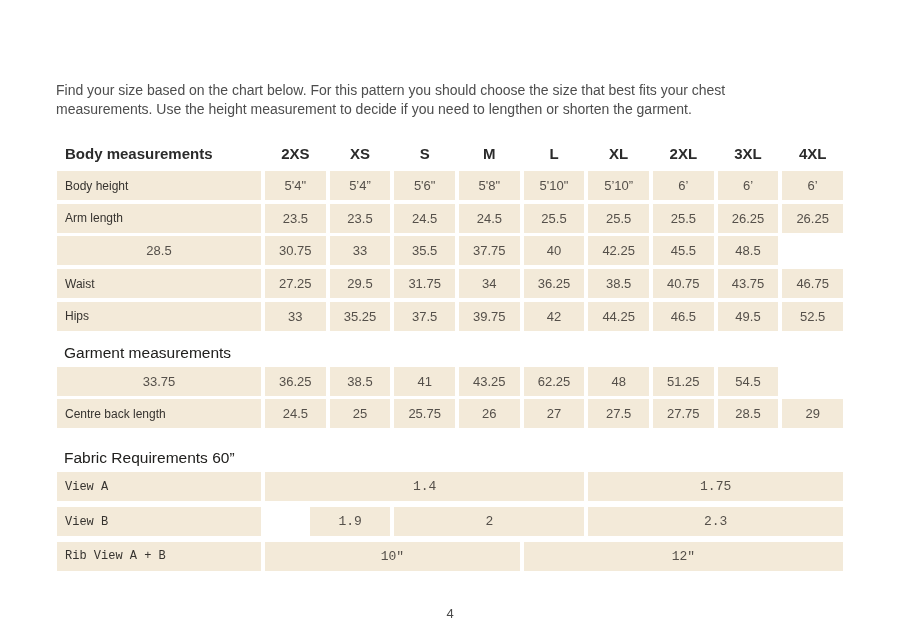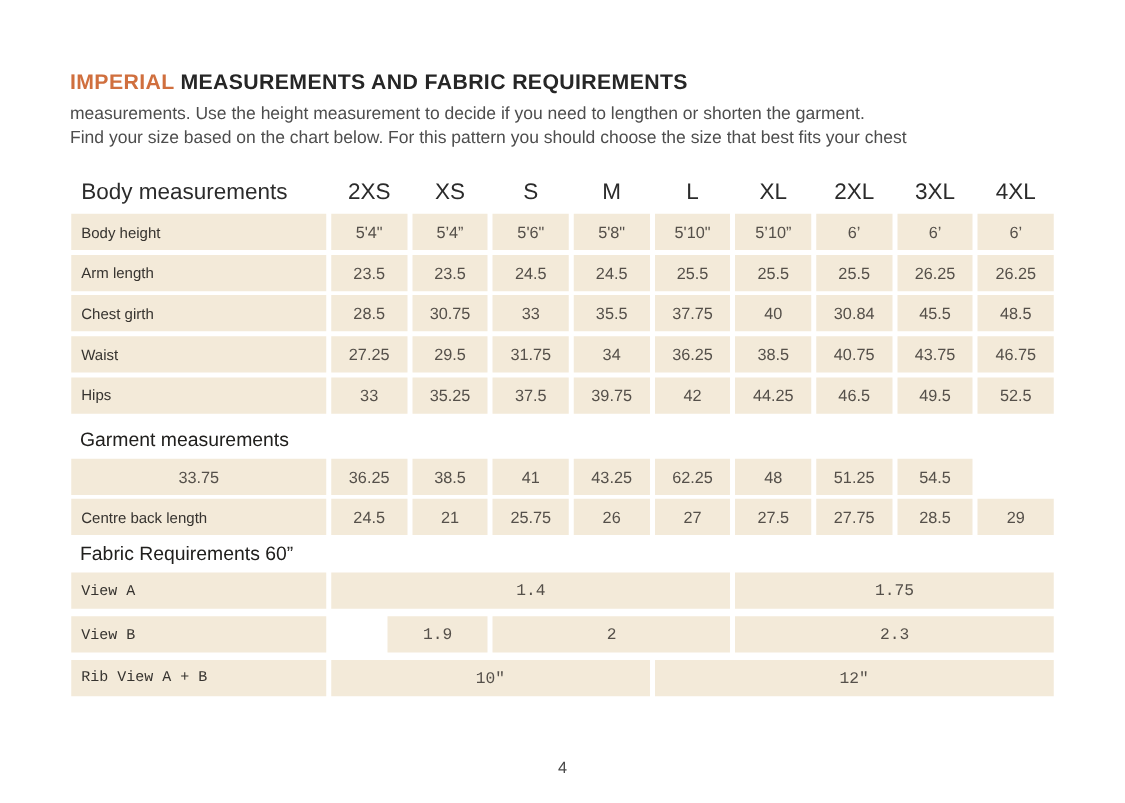--- a/index.html
+++ b/index.html
@@ -25,50 +25,47 @@
   }
   .cell {
     background:#f3ead9; display:flex; align-items:center; justify-content:center;
     font-size:13px; color:#55504a; white-space:nowrap;
   }
   .cell.label {
     justify-content:flex-start; padding-left:8px;
     font-size:12px; color:#36332f;
   }
   .row.head { height:20px; margin-bottom:8px; }
-  .row.head .cell { background:transparent; color:#2b2b2b; font-size:18px; }
+  .row.head .cell { background:transparent; color:#2b2b2b; font-size:15px;font-weight:bold; }
   .row.head .cell.label { color:#2b2b2b; }
   .section-head {
     font-size:15.5px; color:#21201e; height:20px; line-height:20px;
     padding-left:7px; white-space:nowrap;
   }
   .section-head.garment { margin-top:12px; margin-bottom:4px; }
-  .section-head.fabric  { margin-top:6px;  margin-bottom:4px; }
+  .section-head.fabric  { margin-top:20px;  margin-bottom:4px; }
   .row.fabric { margin-bottom:5.7px;font-family:Liberation Mono, monospace; }
   .span-2 { grid-column: span 2; margin-left: 45px; }
   .span-3 { grid-column: span 3; }
   .span-4 { grid-column: span 4; }
   .span-5 { grid-column: span 5; }
   .pagenum {
     position:absolute; left:0; top:606px; width:100%;
     text-align:center; font-size:13px; color:#4a4a4a;
   }
 </style>
 </head>
 <body>
 
 <div class="page">
 
-  <div class="heading">
-    <span class="accent">IMPERIAL</span><span> MEASUREMENTS AND FABRIC REQUIREMENTS</span>
-  </div>
 
   <div class="intro">
+    <div>Find your size based on the chart below. For this pattern you should choose the size that best fits your chest</div>
     <div>measurements. Use the height measurement to decide if you need to lengthen or shorten the garment.</div>
-    <div>Find your size based on the chart below. For this pattern you should choose the size that best fits your chest</div>
   </div>
 
   <div class="table">
 
     <div class="row head">
       <div class="cell label">Body measurements</div>
       <div class="cell">2XS</div>
       <div class="cell">XS</div>
       <div class="cell">S</div>
       <div class="cell">M</div>
@@ -99,28 +96,27 @@
       <div class="cell">24.5</div>
       <div class="cell">24.5</div>
       <div class="cell">25.5</div>
       <div class="cell">25.5</div>
       <div class="cell">25.5</div>
       <div class="cell">26.25</div>
       <div class="cell">26.25</div>
     </div>
 
     <div class="row">
-      <div class="cell label">Chest girth</div>
       <div class="cell">28.5</div>
       <div class="cell">30.75</div>
       <div class="cell">33</div>
       <div class="cell">35.5</div>
       <div class="cell">37.75</div>
       <div class="cell">40</div>
-      <div class="cell">30.84</div>
+      <div class="cell">42.25</div>
       <div class="cell">45.5</div>
       <div class="cell">48.5</div>
     </div>
 
     <div class="row">
       <div class="cell label">Waist</div>
       <div class="cell">27.25</div>
       <div class="cell">29.5</div>
       <div class="cell">31.75</div>
       <div class="cell">34</div>
@@ -154,21 +150,21 @@
       <div class="cell">43.25</div>
       <div class="cell">62.25</div>
       <div class="cell">48</div>
       <div class="cell">51.25</div>
       <div class="cell">54.5</div>
     </div>
 
     <div class="row">
       <div class="cell label">Centre back length</div>
       <div class="cell">24.5</div>
-      <div class="cell">21</div>
+      <div class="cell">25</div>
       <div class="cell">25.75</div>
       <div class="cell">26</div>
       <div class="cell">27</div>
       <div class="cell">27.5</div>
       <div class="cell">27.75</div>
       <div class="cell">28.5</div>
       <div class="cell">29</div>
     </div>
 
     <div class="section-head fabric">Fabric Requirements 60”</div>

